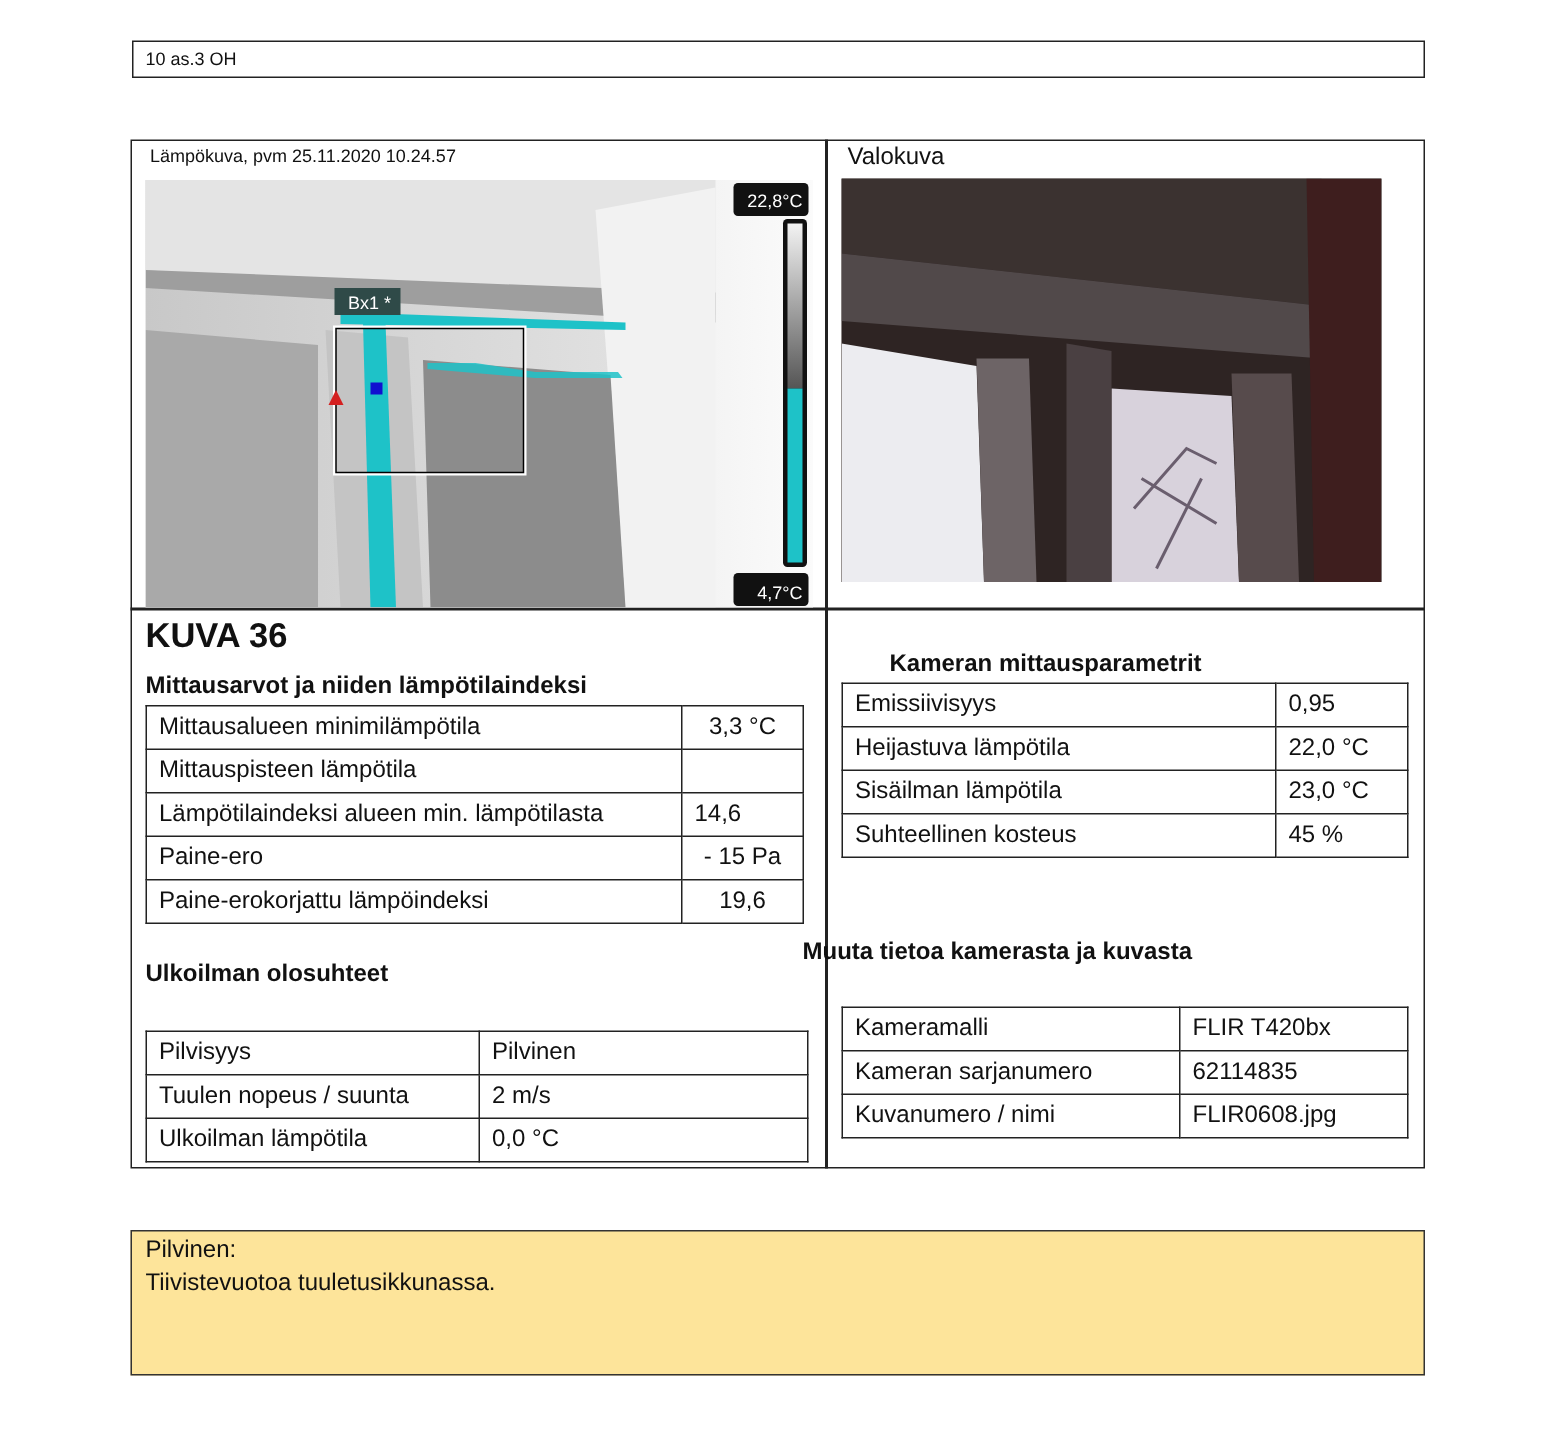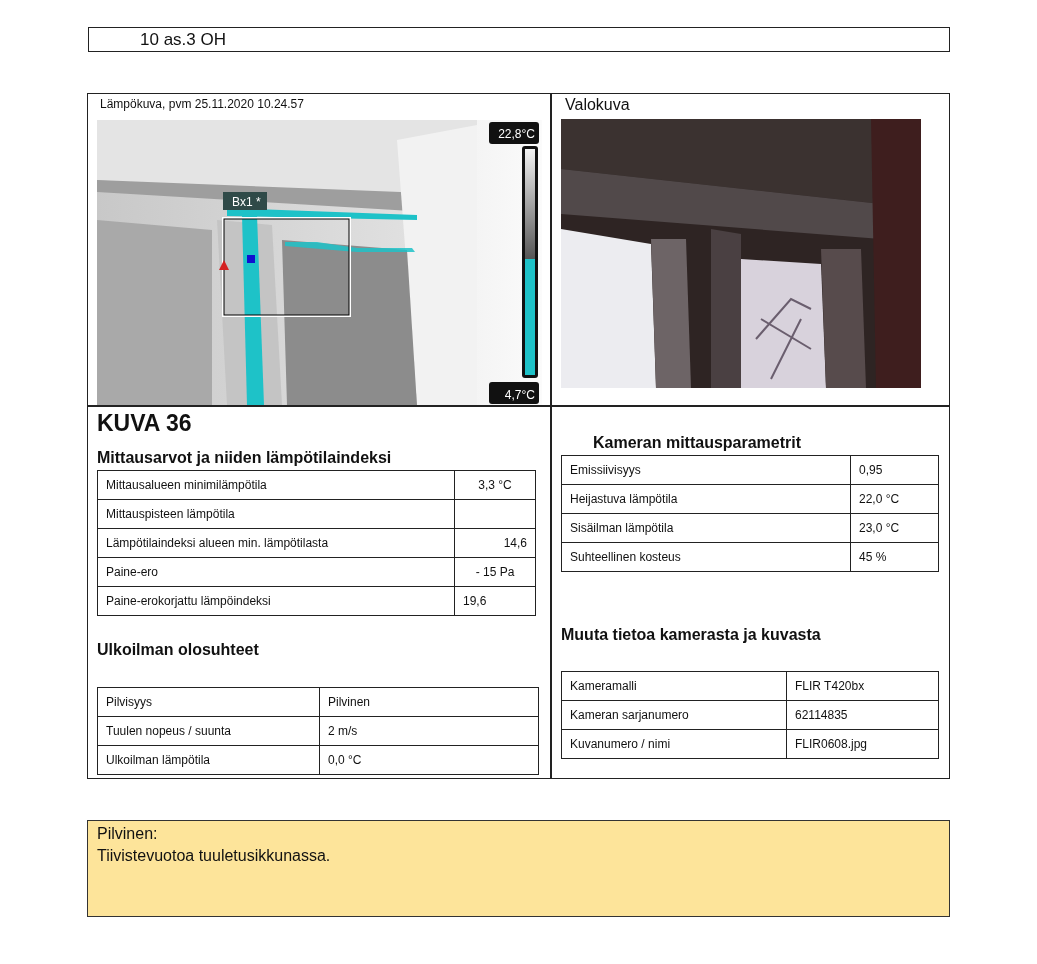--- a/index.html
+++ b/index.html
@@ -2,26 +2,26 @@
 <html><head>
 <meta charset="utf-8">
 <style>
   html, body { margin: 0; padding: 0; background: #ffffff; }
   body {
     width: 1037px; height: 964px; position: relative; overflow: hidden;
     font-family: "Liberation Sans", "DejaVu Sans", sans-serif; color: #111;
   }
   .abs { position: absolute; box-sizing: border-box; }
   table { border-collapse: collapse; }
-  td { border: 1.5px solid #222; padding: 0 8px; font-size: 12px; white-space: nowrap; height: 28px; margin-top: 35px; }
+  td { border: 1.5px solid #222; padding: 0 8px; font-size: 16px; white-space: nowrap; height: 28px; margin-top: 35px; }
 
   
   #header { left: 88px; top: 27px; width: 862px; height: 25px; border: 1.5px solid #222; display: flex; }
   #header .lbl { width: 178px; border-right: 1.5px solid #222; padding-left: 8px; font-size: 16px; line-height: 23px; }
-  #header .val { padding-left: 8px; font-size: 17px; line-height: 23px; margin-left: 43px; }
+  #header .val { padding-left: 8px; font-size: 12px; line-height: 23px; }
 
   
   #main { left: 87px; top: 93px; width: 863px; height: 686px; border: 1.5px solid #222; }
   #vdiv { left: 550px; top: 93px; width: 1.5px; height: 686px; background: #222; }
   #hdiv { left: 87px; top: 405px; width: 863px; height: 1.5px; background: #222; }
 
   
   #thermal-title { left: 100px; top: 97px; font-size: 12px; }
   #thermal { left: 97px; top: 120px; width: 445px; height: 285px; overflow: hidden; background: #d9d9d9; }
   #photo-title { left: 565px; top: 96px; font-size: 16px; }
@@ -118,29 +118,29 @@
       <tr>
         <td style="width:340px">Mittausalueen minimilämpötila</td>
         <td style="text-align:center">3,3 °C</td>
       </tr>
   <tr>
         <td>Mittauspisteen lämpötila</td>
         <td style="text-align:center"></td>
       </tr>
   <tr>
         <td>Lämpötilaindeksi alueen min. lämpötilasta</td>
-        <td style="text-align:right">14,6</td>
+        <td style="text-align:left">14,6</td>
       </tr>
   <tr>
         <td>Paine-ero</td>
         <td style="text-align:center">- 15 Pa</td>
       </tr>
   <tr>
         <td>Paine-erokorjattu lämpöindeksi</td>
-        <td style="">19,6</td>
+        <td style="text-align:center">19,6</td>
       </tr>
 </tbody>
   </table>
 
 <div class="abs h3" style="left:97px; top:641px;">Ulkoilman olosuhteet</div>
 <table class="abs" style="left:97px; top:687px; width:442px;">
   <tbody>
       <tr>
         <td style="width:205px">Pilvisyys</td>
         <td>Pilvinen</td>
@@ -171,21 +171,21 @@
         <td>Sisäilman lämpötila</td>
         <td>23,0 °C</td>
       </tr>
   <tr>
         <td>Suhteellinen kosteus</td>
         <td>45 %</td>
       </tr>
 </tbody>
   </table>
 
-<div class="abs h3" style="left:561px; top:626px;">Muuta tietoa kamerasta ja kuvasta</div>
+<div class="abs h3" style="left:535px; top:626px;">Muuta tietoa kamerasta ja kuvasta</div>
 <table class="abs" style="left:561px; top:671px; width:378px;">
   <tbody>
       <tr>
         <td style="width:208px">Kameramalli</td>
         <td>FLIR T420bx</td>
       </tr>
   <tr>
         <td>Kameran sarjanumero</td>
         <td>62114835</td>
       </tr>

